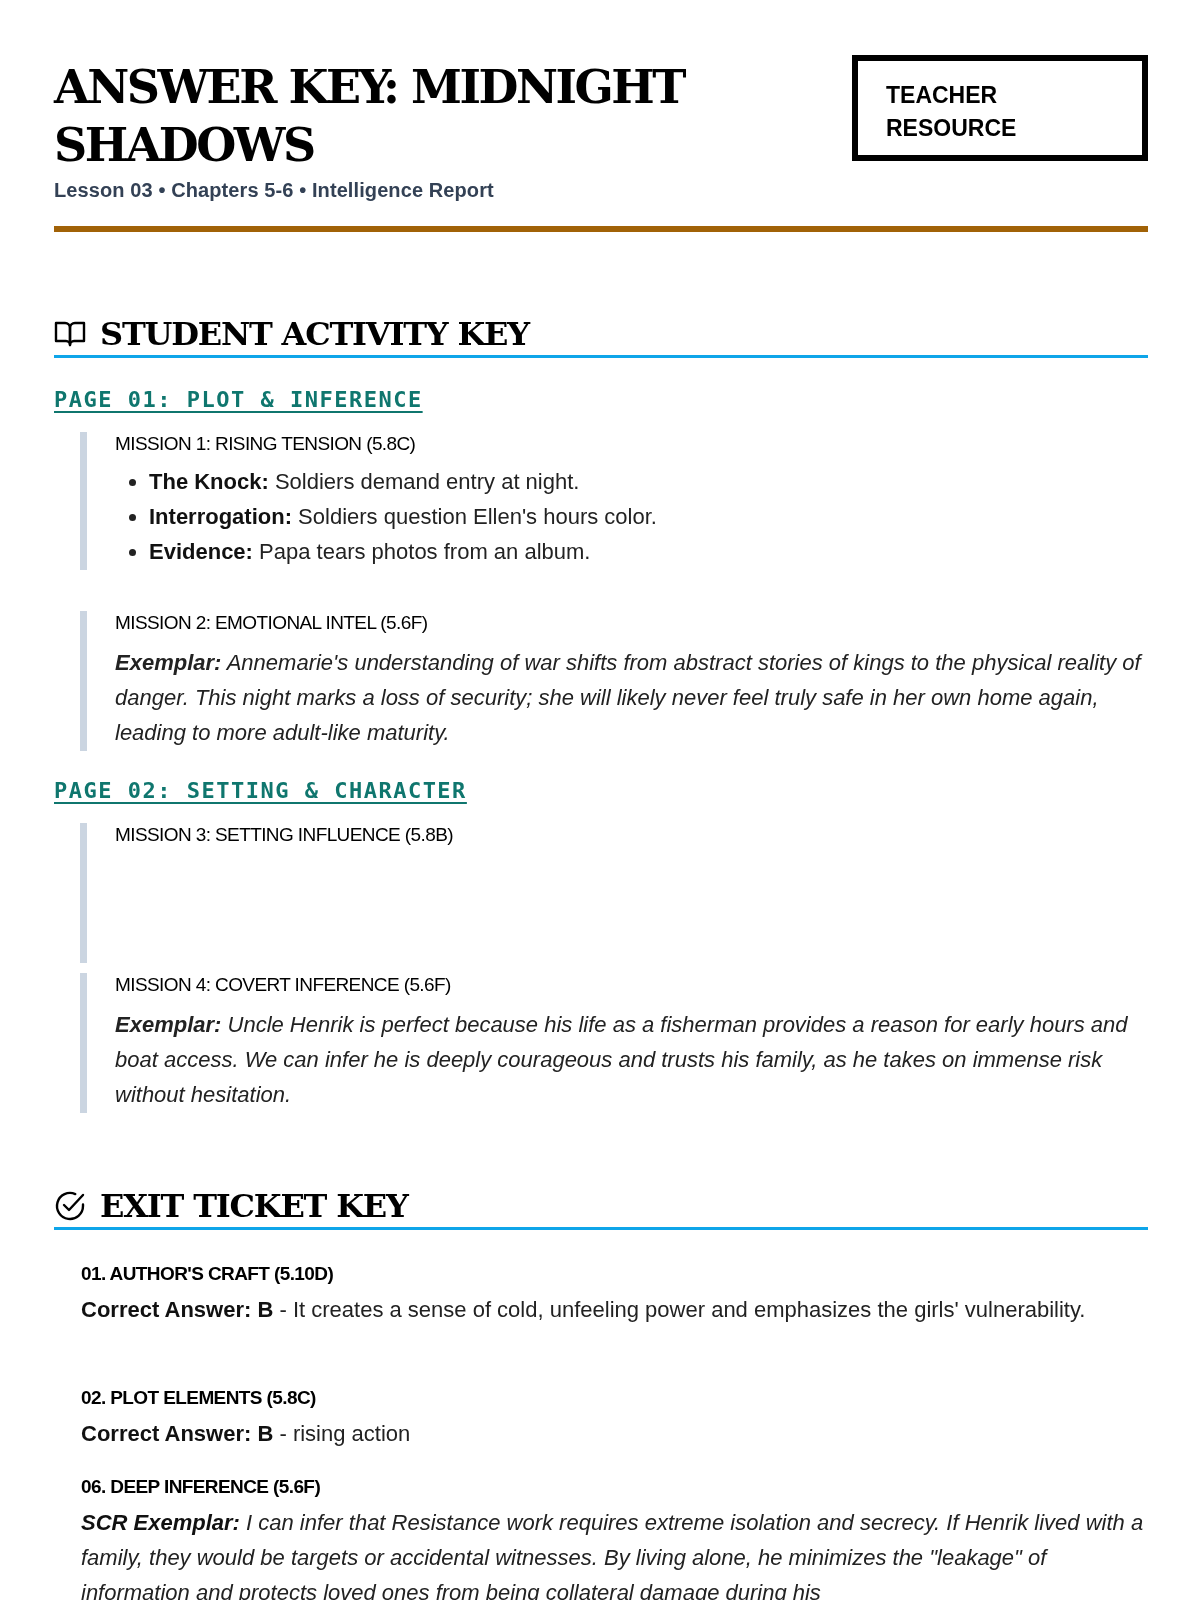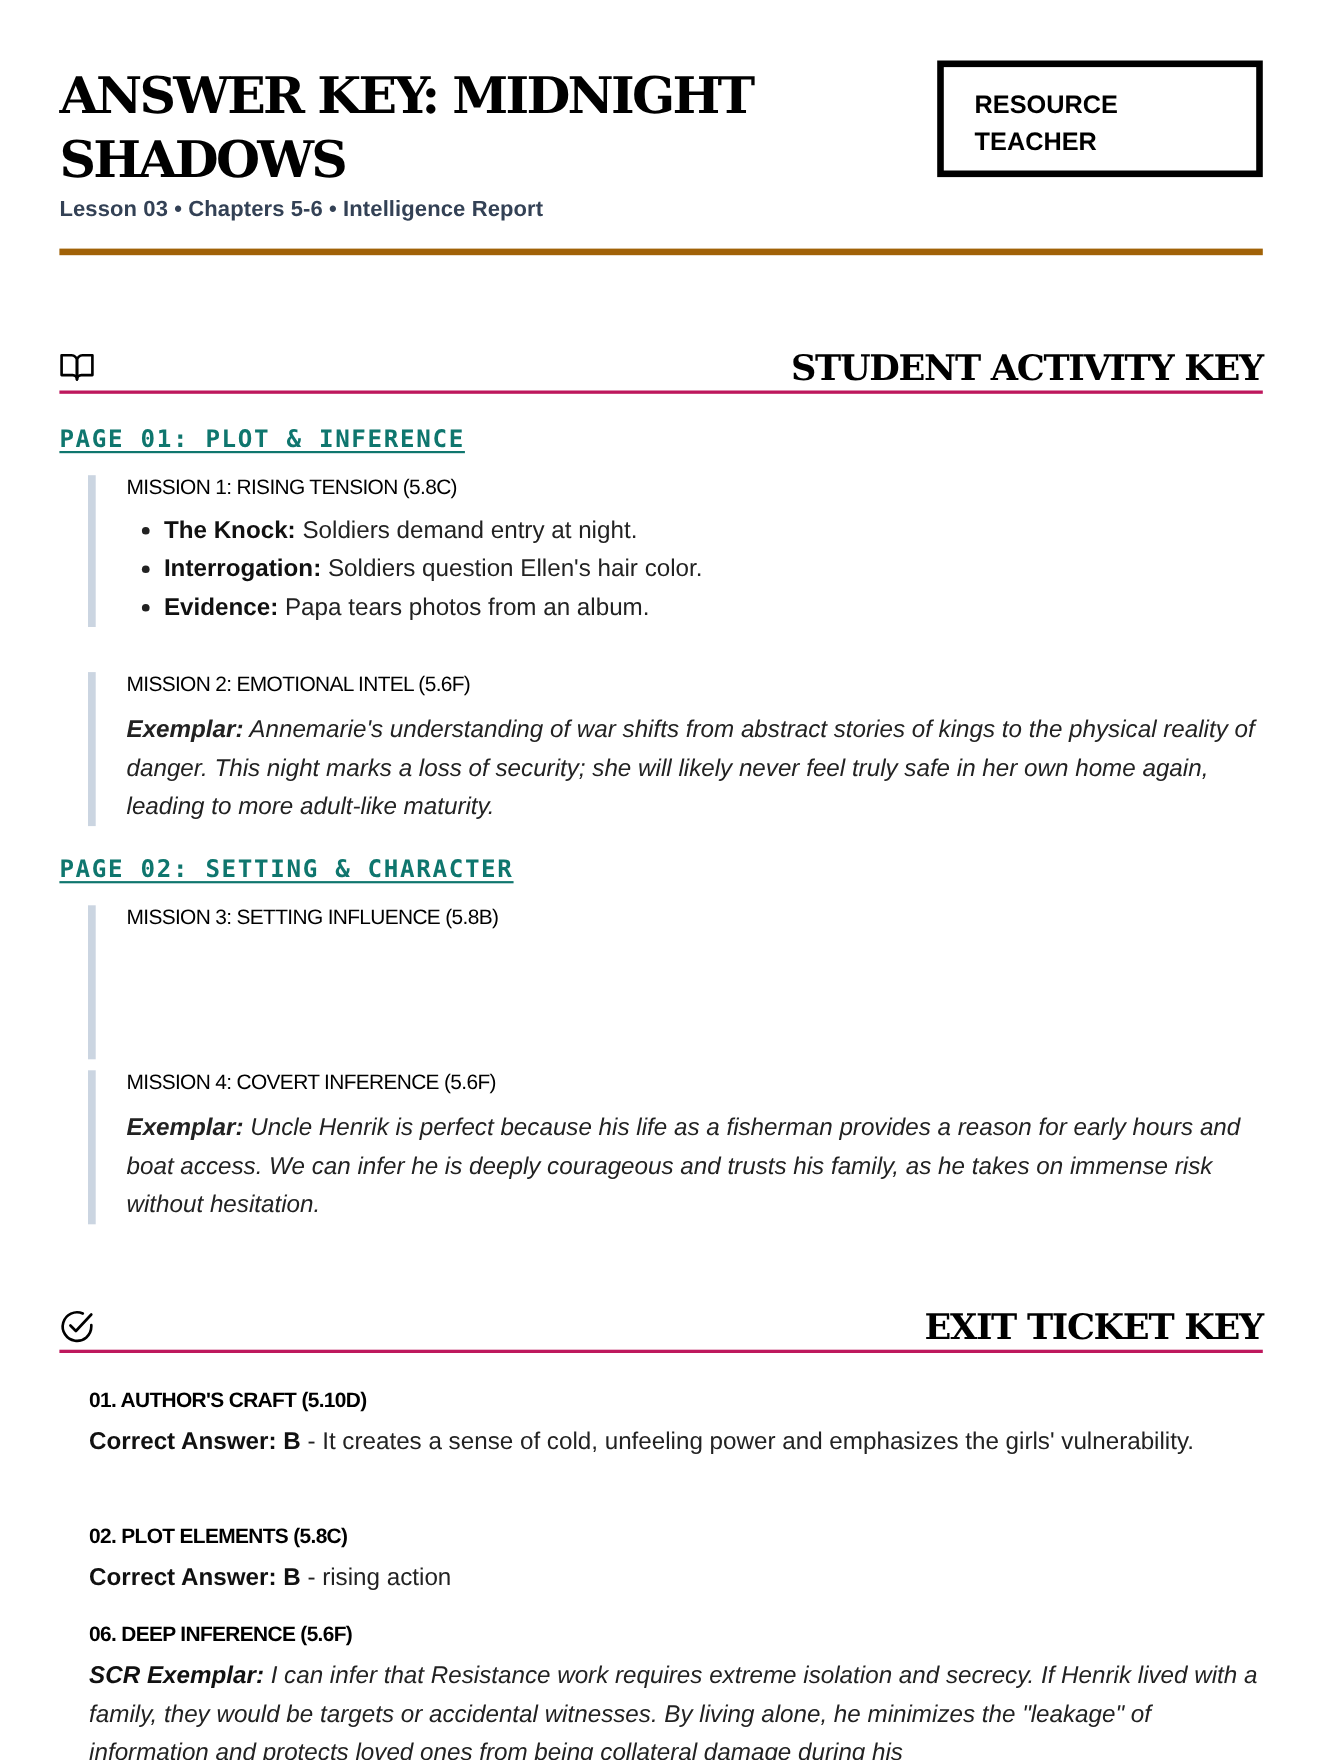--- a/index.html
+++ b/index.html
@@ -5,21 +5,21 @@
     * { box-sizing: border-box; margin: 0; padding: 0; }
     html, body { width: 1200px; height: 1600px; overflow: hidden; background: #ffffff; }
     body { font-family: "Liberation Sans", "DejaVu Sans", sans-serif; color: #111111; position: relative; }
     .page { position: absolute; left: 54px; top: 0; width: 1094px; }
 
     .header { position: relative; height: 232px; border-bottom: 6px solid #a16207; }
     .title { position: absolute; left: 0; top: 58px; width: 720px; font-family: "DejaVu Serif", serif; font-weight: bold; font-size: 46px; line-height: 58px; letter-spacing: -2.5px; color: #000; }
     .subtitle { position: absolute; left: 0; top: 179px; font-family: "Liberation Sans", sans-serif; font-weight: bold; font-size: 20px; color: #334155; letter-spacing: 0.1px; }
     .badge { position: absolute; right: 0; top: 55px; width: 296px; height: 106px; border: 6px solid #000; padding: 18px 0 0 28px; font-family: "Liberation Sans", sans-serif; font-weight: bold; font-size: 23px; line-height: 33px; color: #000; }
 
-    .section-head { display: flex; align-items: center; border-bottom: 3px solid #be185d; justify-content: space-between; }
+    .section-head { display: flex; align-items: center; border-bottom: 3px solid #0ea5e9; }
     .section-head .icon { width: 34px; height: 34px; margin-right: 12px; display: flex; align-items: center; }
     .section-head .label { font-family: "DejaVu Serif", serif; font-weight: bold; font-size: 32px; letter-spacing: -1.2px; color: #000; line-height: 40px; }
     .sec1 { position: absolute; top: 312px; left: 0; width: 1094px; height: 46px; }
     .sec2 { position: absolute; top: 1184px; left: 0; width: 1094px; height: 46px; }
 
     .page-head { position: absolute; left: 0; font-family: "DejaVu Sans Mono", monospace; font-weight: bold; font-size: 22px; letter-spacing: 1.5px; text-decoration: underline; text-underline-offset: 4px; color: #0f766e; }
     .ph1 { top: 387px; }
     .ph2 { top: 778px; }
 
     .mission { position: absolute; left: 26px; width: 1068px; border-left: 7px solid #cbd5e1; padding-left: 28px; }
@@ -44,42 +44,42 @@
   </style>
 </head>
 <body>
 
 <div class="page">
 
   <div class="header">
     <div class="title">ANSWER KEY: MIDNIGHT SHADOWS</div>
     <div class="subtitle">Lesson 03 • Chapters 5-6 • Intelligence Report</div>
     <div class="badge">
+      <div>TEACHER</div>
       <div>RESOURCE</div>
-      <div>TEACHER</div>
     </div>
   </div>
 
   <div class="section-head sec1">
     <span class="icon">
       <svg width="32" height="28" viewBox="0 0 32 28" fill="none" stroke="#000" stroke-width="2.4" stroke-linejoin="round">
         <path d="M2 3 H11 a5 5 0 0 1 5 5 V25 a4 4 0 0 0 -4 -4 H2 Z"></path>
         <path d="M30 3 H21 a5 5 0 0 0 -5 5 V25 a4 4 0 0 1 4 -4 H30 Z"></path>
       </svg>
     </span>
     <span class="label">STUDENT ACTIVITY KEY</span>
   </div>
 
   <div class="page-head ph1">PAGE 01: PLOT &amp; INFERENCE</div>
 
   <div class="mission m1">
     <div class="mtitle">MISSION 1: RISING TENSION (5.8C)</div>
     <ul>
       <li><b>The Knock:</b><span> Soldiers demand entry at night.</span></li>
-      <li><b>Interrogation:</b><span> Soldiers question Ellen's hair color.</span></li>
+      <li><b>Interrogation:</b><span> Soldiers question Ellen's hours color.</span></li>
       <li><b>Evidence:</b><span> Papa tears photos from an album.</span></li>
     </ul>
   </div>
 
   <div class="mission m2">
     <div class="mtitle">MISSION 2: EMOTIONAL INTEL (5.6F)</div>
     <div class="mbody italic"><b>Exemplar:</b><span> Annemarie's understanding of war shifts from abstract stories of kings to the physical reality of danger. This night marks a loss of security; she will likely never feel truly safe in her own home again, leading to more adult-like maturity.</span></div>
   </div>
 
   <div class="page-head ph2">PAGE 02: SETTING &amp; CHARACTER</div>

